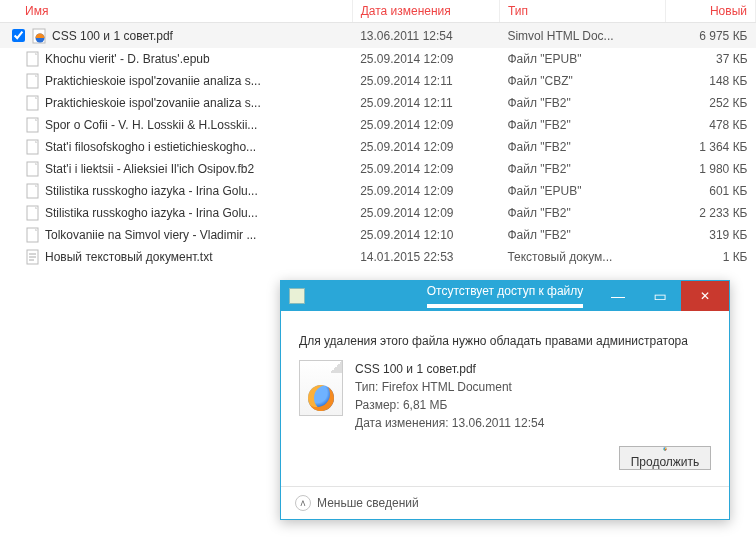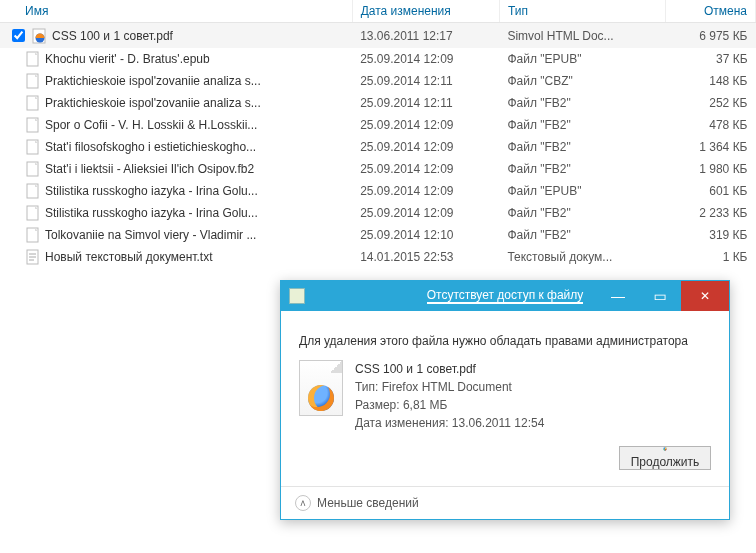--- a/index.html
+++ b/index.html
@@ -18,21 +18,21 @@
   .file-table {
     width: 100%;
     border-collapse: collapse;
   }
   .file-table thead th {
     text-align: left;
     font-weight: normal;
     padding: 4px 8px;
     border-bottom: 1px solid #e5e5e5;
     border-right: 1px solid #eee;
-    color: #0369a1;
+    color: #ef4444;
     background: #fff;
   }
   .file-table th.col-name { width: 275px; }
   .file-table th.col-date { width: 115px; margin-left: 12px; }
   .file-table th.col-type { width: 130px; }
   .file-table th.col-size { width: 70px; text-align: right; }
   .file-table tbody td {
     padding: 3px 8px;
     white-space: nowrap;
     overflow: hidden;
@@ -63,21 +63,21 @@
     background: #2aa7d8;
     height: 30px;
     display: flex;
     align-items: center;
     padding: 0 0 0 8px;
     color: #fff;
     position: relative;
   }
   .dlg-title .app-ico { width:16px; height:16px; background:#e9f1d6; border:1px solid #8bb; margin-right: 40px; }
   .dlg-title .ttl { flex: 1; text-align: center; position: absolute; left: 0; right: 0; color:#fff; pointer-events:none; }
-  .dlg-title .underline { display:inline-block; border-bottom:2px solid #ffffff; padding-bottom:0; }
+  .dlg-title .underline { display:inline-block; border-bottom:4px solid #ffffff; padding-bottom:6px; }
   .winbtns { display:flex; margin-left:auto; height:100%; }
   .winbtn { width: 42px; display:flex; align-items:center; justify-content:center; color:#fff; font-family: Arial; font-size:14px; }
   .winbtn.close { background:#c9392e; width:48px; font-size:12px; }
 
   .dlg-body { padding: 23px 18px 8px 18px; }
   .dlg-msg { color:#333; margin-bottom:12px; }
   .dlg-file { display:flex; gap:12px; margin-bottom:14px; }
   .big-ico { width:44px; height:56px; border:1px solid #ccc; background:linear-gradient(#fff,#f4f4f4); position:relative; }
   .big-ico::before { content:""; position:absolute; right:0; top:0; width:12px; height:12px; background:linear-gradient(135deg,#fff 50%, #ddd 50%); }
   .ff-badge { position:absolute; bottom:4px; left:50%; transform:translateX(-50%); width:26px; height:26px; border-radius:50%; background: radial-gradient(circle at 35% 30%, #6fb2ff 0 40%, #2a6fd6 60%); box-shadow: inset -4px -4px 0 #f58a1f, inset 6px 0 0 #fbb03b; }
@@ -96,39 +96,39 @@
 </style>
 </head>
 <body>
 
 <table class="file-table">
   <thead>
     <tr>
       <th class="col-name"><span style="display:inline-block;width:17px"></span><span>Имя</span></th>
       <th class="col-date">Дата изменения</th>
       <th class="col-type">Тип</th>
-      <th class="col-size">Отмена</th>
+      <th class="col-size">Новый</th>
     </tr>
   </thead>
   <tbody id="file-rows">
       <tr class="selected">
         <td>
           <div class="name-cell">
             <input type="checkbox" class="chk" checked="" style="">
             <span class="file-ico">
               <svg class="doc-svg" viewBox="0 0 16 16">
                 <rect x="1" y="1" width="12" height="14" fill="#fff" stroke="#bbb"></rect>
                 <circle cx="8" cy="10" r="4.5" fill="#2a6fd6"></circle>
                 <path d="M3.5 10 A4.5 4.5 0 0 1 12.5 10" fill="#f58a1f"></path>
               </svg>
             </span>
             <span class="fname">CSS 100 и 1 совет.pdf</span>
           </div>
         </td>
-        <td class="date">13.06.2011 12:17</td>
+        <td class="date">13.06.2011 12:54</td>
         <td class="type">Simvol HTML Doc...</td>
         <td class="size">6 975 КБ</td>
       </tr>
       <tr>
         <td>
           <div class="name-cell">
             <span class="chk"></span>
             <span class="file-ico">
               <svg class="doc-svg" viewBox="0 0 16 16">
                 <rect x="2" y="1" width="11" height="14" fill="#fff" stroke="#bbb"></rect>

